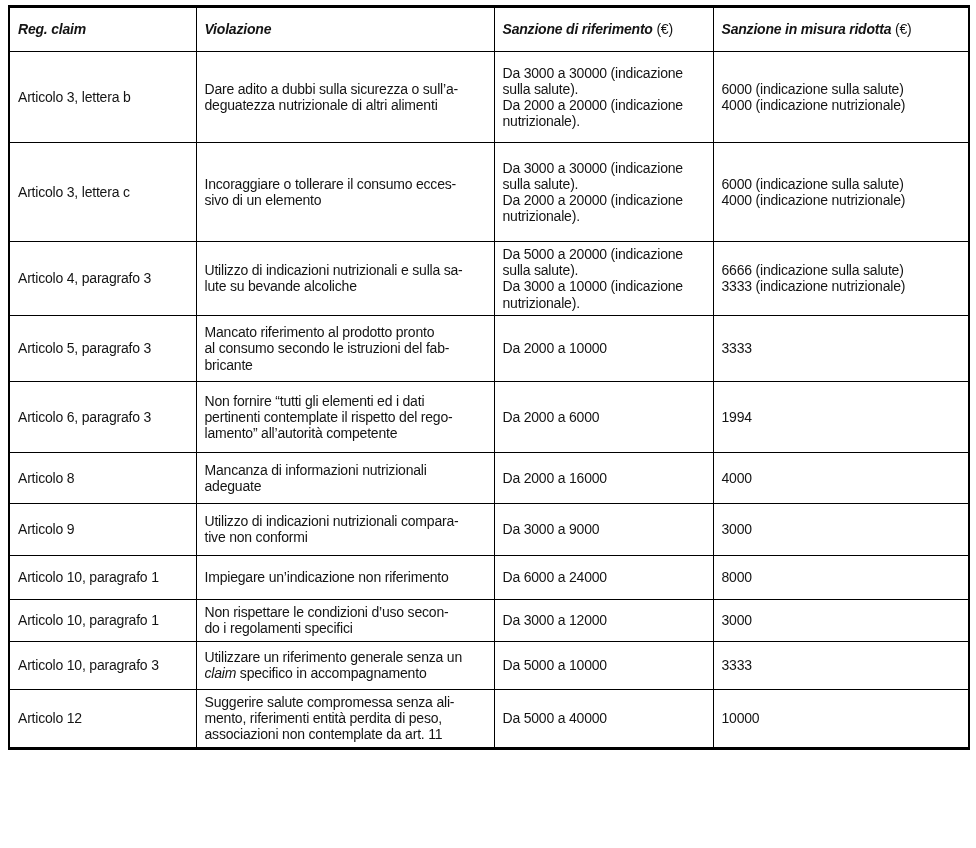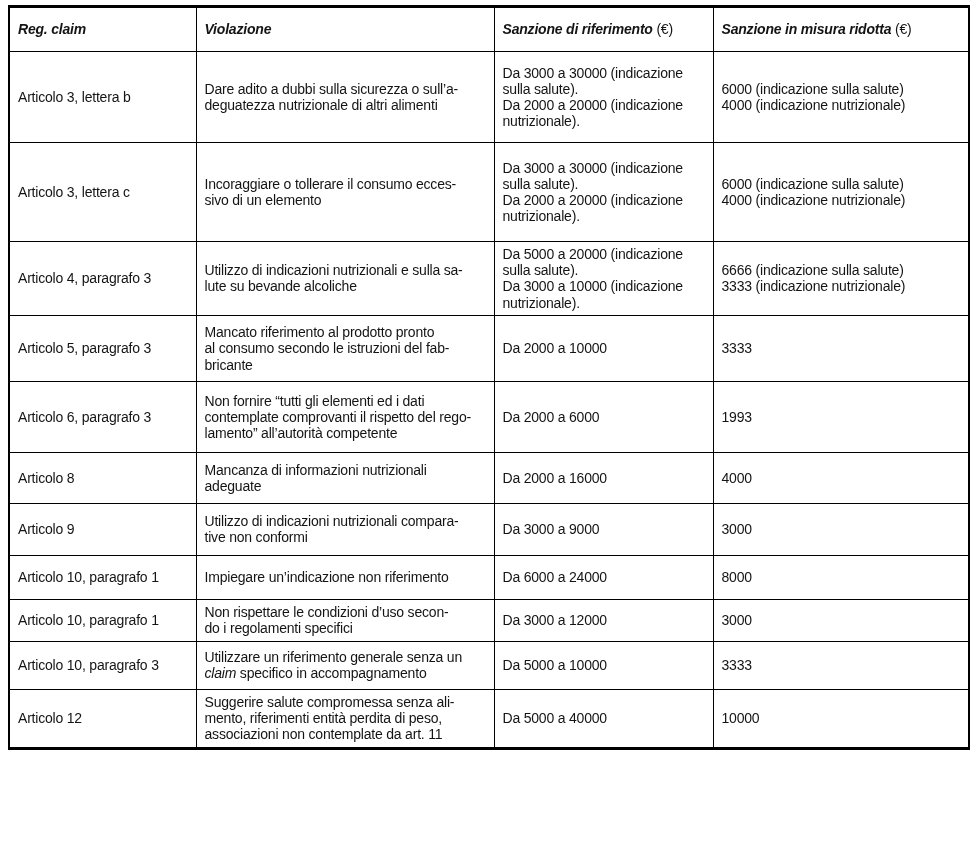--- a/index.html
+++ b/index.html
@@ -122,24 +122,24 @@
         <td>Articolo 5, paragrafo 3</td>
         <td>Mancato riferimento al prodotto pronto
 al consumo secondo le istruzioni del fab-
 bricante</td>
         <td>Da 2000 a 10000</td>
         <td>3333</td>
       </tr>
       <tr>
         <td>Articolo 6, paragrafo 3</td>
         <td>Non fornire “tutti gli elementi ed i dati
-contemplate comprovanti il rispetto del rego-
+pertinenti contemplate il rispetto del rego-
 lamento” all’autorità competente</td>
         <td>Da 2000 a 6000</td>
-        <td>1993</td>
+        <td>1994</td>
       </tr>
       <tr>
         <td>Articolo 8</td>
         <td>Mancanza di informazioni nutrizionali
 adeguate</td>
         <td>Da 2000 a 16000</td>
         <td>4000</td>
       </tr>
       <tr>
         <td>Articolo 9</td>

